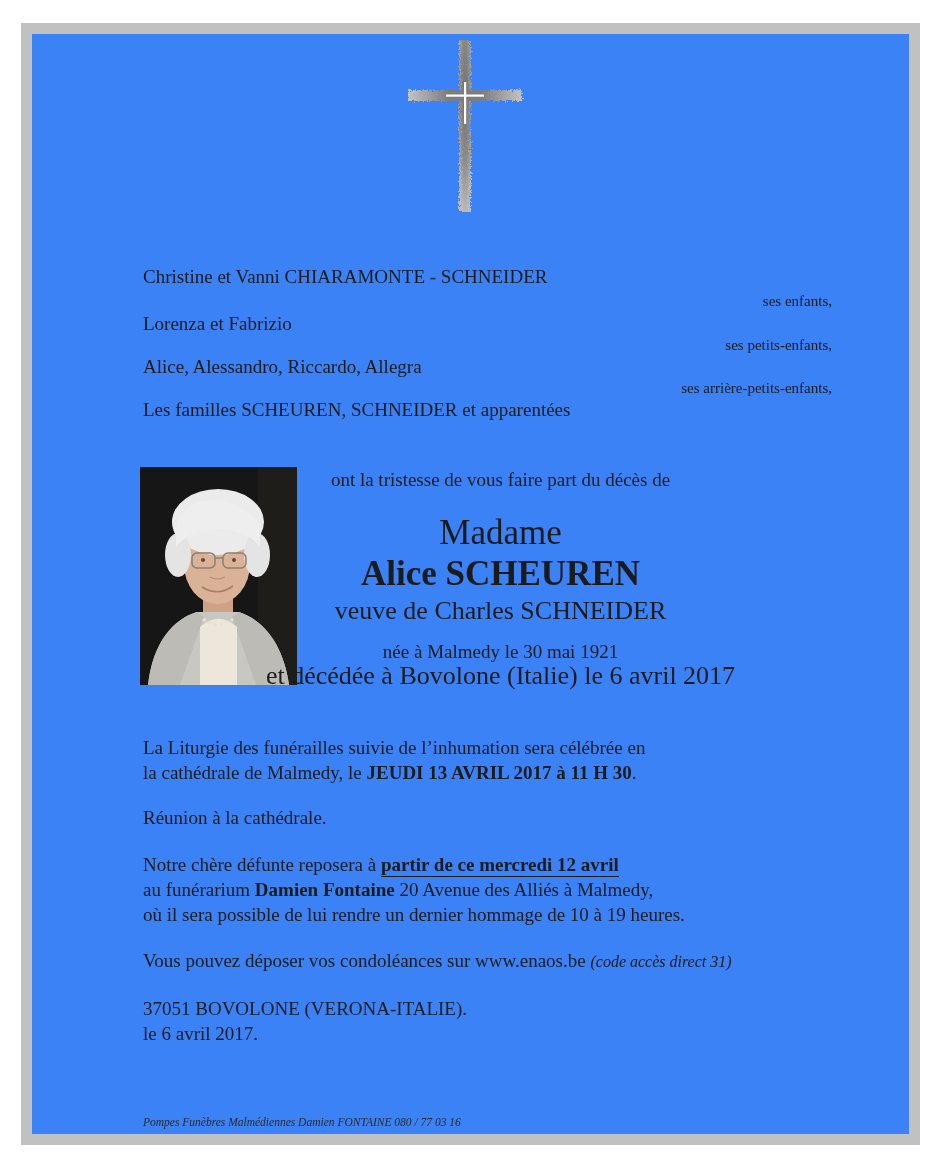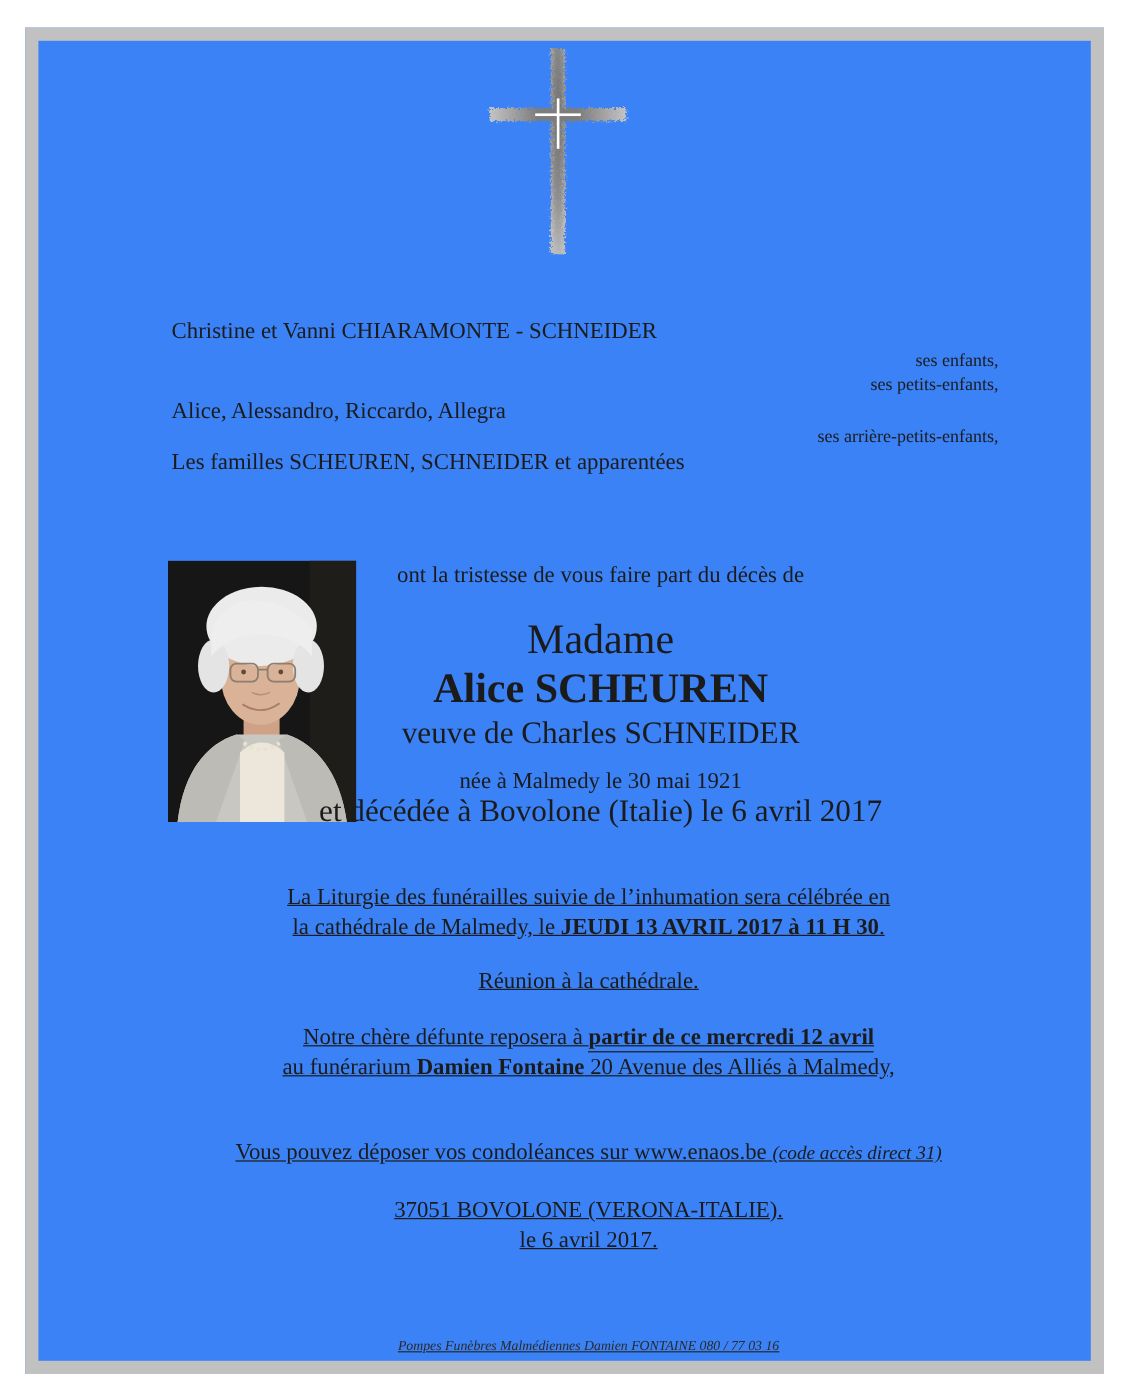--- a/index.html
+++ b/index.html
@@ -39,21 +39,21 @@
   .intro   { font-size: 19px; line-height: 26px; }
   .title   { font-size: 35px; line-height: 40px; margin-top: 20px; }
   .deceased{ font-size: 35px; line-height: 42px; font-weight: bold; }
   .widow   { font-size: 26px; line-height: 32px; }
   .birth   { font-size: 19px; line-height: 24px; margin-top: 13px; }
   .death   { font-size: 26px; line-height: 24px; }
 
   
   .para {
     position: absolute; left: 111px; right: 71px;
-    text-align: center; font-size: 19px; line-height: 25px; text-decoration: underline;
+    text-align: left; font-size: 19px; line-height: 25px;
   }
   .para .line { white-space: nowrap; }
   .p-liturgy     { top: 701px; }
   .p-meeting     { top: 771px; }
   .p-repose      { top: 818px; }
   .p-condolences { top: 914px; }
   .p-location    { top: 962px; }
   .p-footer      { top: 1081px; font-size: 11.5px; font-style: italic; line-height: 15px; color: #2a2a2a; }
 
   .b { font-weight: bold; }
@@ -91,20 +91,21 @@
           <rect x="23" y="50" width="114" height="11" fill="url(#fadeH)"></rect>
         </g>
         <rect x="79" y="42" width="2.2" height="42" fill="#ffffff"></rect>
         <rect x="61" y="54.5" width="38" height="2.2" fill="#ffffff"></rect>
       </svg>
     </div>
 
     <div class="names">
       <div class="name-line">Christine et Vanni CHIARAMONTE - SCHNEIDER</div>
       <div class="rel-label m3">ses enfants,</div>
+      <div class="name-line m1">Lorenza et Fabrizio</div>
       <div class="rel-label">ses petits-enfants,</div>
       <div class="name-line">Alice, Alessandro, Riccardo, Allegra</div>
       <div class="rel-label">ses arrière-petits-enfants,</div>
       <div class="name-line">Les familles SCHEUREN, SCHNEIDER et apparentées</div>
     </div>
 
     <div class="photo">
       <svg width="157" height="218" viewBox="0 0 157 218" aria-hidden="true">
         <rect width="157" height="218" fill="#161616"></rect>
         <rect x="118" y="0" width="39" height="218" fill="#1f1d1a"></rect>
@@ -151,20 +152,21 @@
       <div class="line"><span>la cathédrale de Malmedy, le </span><span class="b">JEUDI 13 AVRIL 2017 à 11 H 30</span><span>.</span></div>
     </div>
 
     <div class="para p-meeting">
       <div class="line">Réunion à la cathédrale.</div>
     </div>
 
     <div class="para p-repose">
       <div class="line"><span>Notre chère défunte reposera à </span><span class="bu">partir de ce mercredi 12 avril</span></div>
       <div class="line"><span>au funérarium </span><span class="b">Damien Fontaine</span><span> 20 Avenue des Alliés à Malmedy,</span></div>
+      <div class="line">où  il sera possible de lui rendre un dernier hommage de 10 à 19 heures.</div>
     </div>
 
     <div class="para p-condolences">
       <div class="line"><span>Vous pouvez déposer vos condoléances sur  </span><span>www.enaos.be</span><span> </span><span class="code">(code accès direct 31)</span></div>
     </div>
 
     <div class="para p-location">
       <div class="line">37051 BOVOLONE (VERONA-ITALIE).</div>
       <div class="line">le 6 avril 2017.</div>
     </div>

